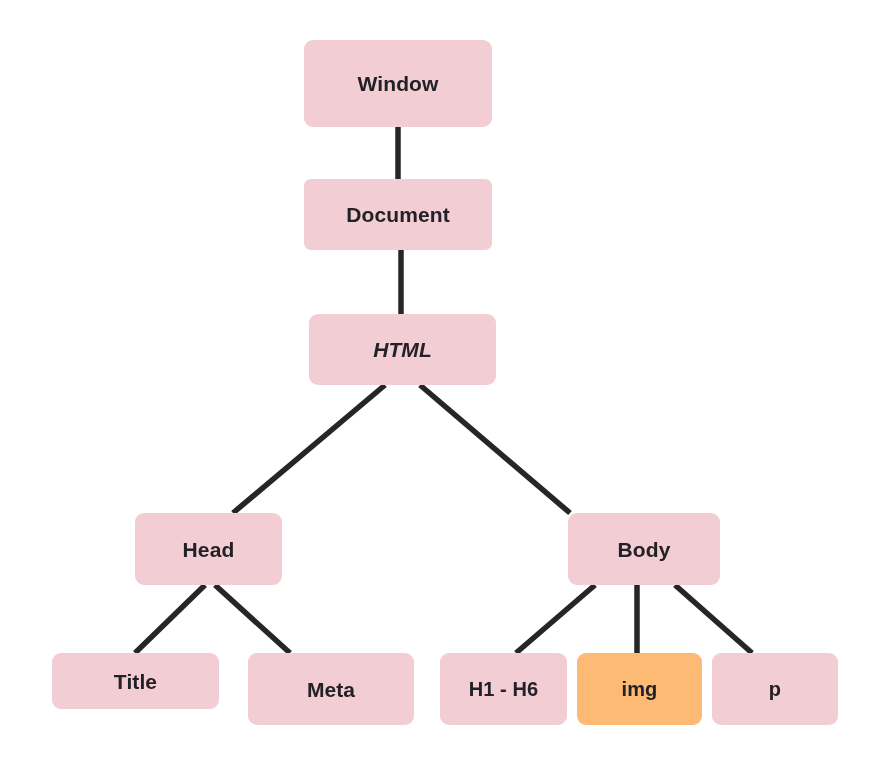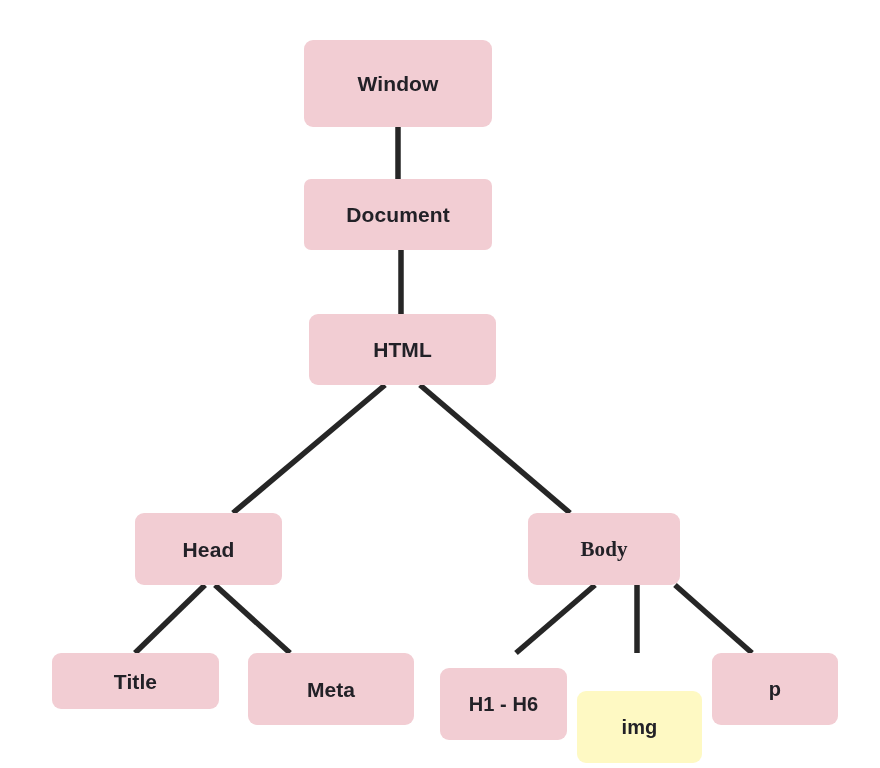--- a/index.html
+++ b/index.html
@@ -64,38 +64,38 @@
     </svg>
 
   <div id="nodes">
       <div class="node" style="left: 304px; top: 40px; width: 188px; height: 87px; background: rgb(242, 205, 211);">
         <span class="node-label" style="color: rgb(34, 33, 39);">Window</span>
       </div>
       <div class="node" style="left: 304px; top: 179px; width: 188px; height: 71px; background: rgb(242, 205, 211); border-radius: 7px;">
         <span class="node-label" style="color: rgb(34, 33, 39);">Document</span>
       </div>
       <div class="node" style="left: 309px; top: 314px; width: 187px; height: 71px; background: rgb(242, 205, 211);">
-        <span class="node-label" style="color: rgb(34, 33, 39);">HTML</span>
+        <span class="node-label" style="color: rgb(34, 33, 39); font-style: italic;">HTML</span>
       </div>
       <div class="node" style="left: 135px; top: 513px; width: 147px; height: 72px; background: rgb(242, 205, 211);">
         <span class="node-label" style="color: rgb(34, 33, 39); text-align: center;">Head</span>
       </div>
-      <div class="node" style="left: 528px; top: 513px; width: 152px; height: 72px; background: rgb(242, 205, 211); font-family: Liberation Serif, serif;">
+      <div class="node" style="left: 568px; top: 513px; width: 152px; height: 72px; background: rgb(242, 205, 211);">
         <span class="node-label" style="color: rgb(34, 33, 39);">Body</span>
       </div>
       <div class="node" style="left: 52px; top: 653px; width: 167px; height: 56px; background: rgb(242, 205, 211);">
         <span class="node-label" style="color: rgb(34, 33, 39);">Title</span>
       </div>
       <div class="node" style="left: 248px; top: 653px; width: 166px; height: 72px; background: rgb(242, 205, 211);">
         <span class="node-label" style="color: rgb(34, 33, 39);">Meta</span>
       </div>
-      <div class="node" style="left: 440px; top: 653px; width: 127px; height: 72px; background: rgb(242, 205, 211); margin-top: 15px;">
+      <div class="node" style="left: 440px; top: 653px; width: 127px; height: 72px; background: rgb(242, 205, 211);">
         <span class="node-label sm" style="color: rgb(34, 33, 39);">H1 - H6</span>
       </div>
-      <div class="node" style="left: 577px; top: 653px; width: 125px; height: 72px; background: #fef9c3; margin-top: 38px;">
+      <div class="node" style="left: 577px; top: 653px; width: 125px; height: 72px; background: #fdba74;">
         <span class="node-label sm" style="color: rgb(34, 33, 39);">img</span>
       </div>
       <div class="node" style="left: 712px; top: 653px; width: 126px; height: 72px; background: rgb(242, 205, 211);">
         <span class="node-label sm" style="color: rgb(34, 33, 39);">p</span>
       </div>
     </div>
 
 </div>
 
 </body></html>

